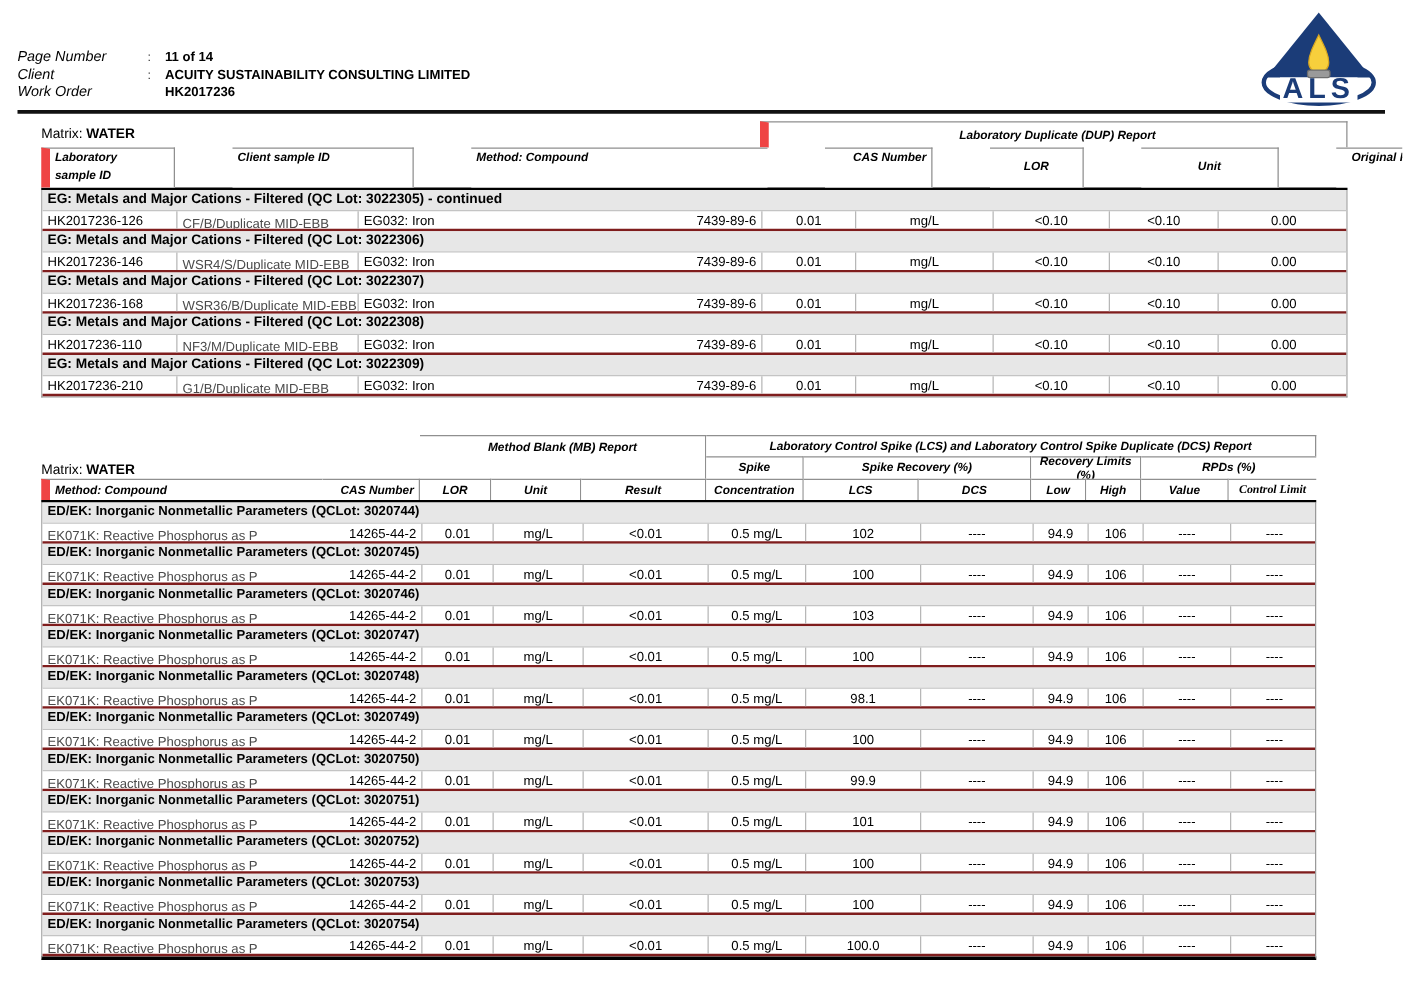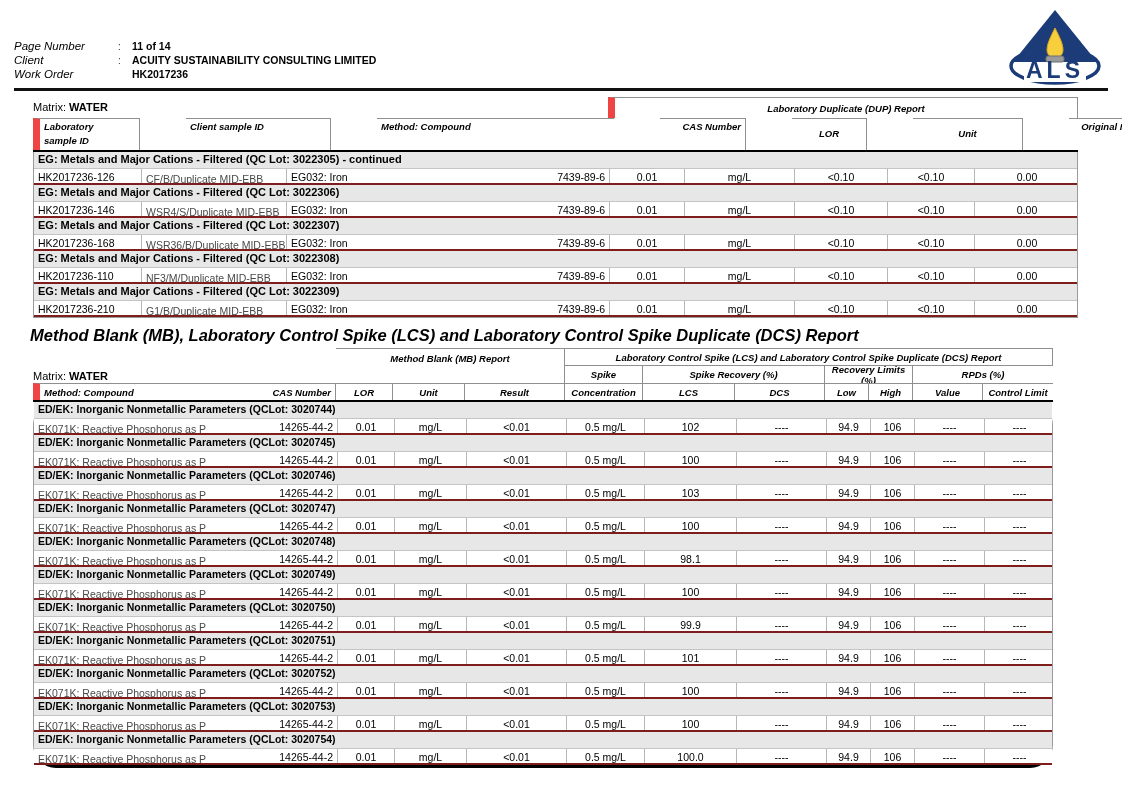--- a/index.html
+++ b/index.html
@@ -42,21 +42,21 @@
   
   .sec-title{position:absolute;left:30px;top:326px;font-style:italic;font-weight:bold;font-size:16.5px;white-space:nowrap;}
   
   .t2{top:348px;width:1020px;}
   .t2-grid{display:grid;grid-template-columns:225px 78px 57px 72px 100px 78px 92px 90px 44px 44px 70px 70px;}
   .t2-head{grid-template-rows:17px 18px 17px;}
   .t2-head .hcell{display:flex;align-items:center;}
   .t2-head .c{justify-content:center;}
   .t2-head .r{justify-content:flex-end;}
   .t2-head .bottomed{align-items:flex-end;}
-  .t2 .tbody{border-bottom:3px solid #000;border-radius:23px;}
+  .t2 .tbody{border-bottom:3px solid #000;}
   .t2 .g-row{font-size:10.5px;}
 </style>
 </head>
 <body>
 
 <div class="page">
 
   <div class="hdr">
     <div class="hdr-row">
       <span class="hdr-label">Page Number</span>
@@ -176,21 +176,20 @@
           <div class="r">7439-89-6</div>
           <div class="v c">0.01</div>
           <div class="v c">mg/L</div>
           <div class="v c">&lt;0.10</div>
           <div class="v c">&lt;0.10</div>
           <div class="v c">0.00</div>
         </div>
       </div>
   </div>
 
-  <div class="sec-title">Method Blank (MB), Laboratory Control Spike (LCS) and Laboratory Control Spike Duplicate (DCS) Report</div>
 
   <div class="twrap t2">
     <div class="matrix-line" style="top:22px;">
       <span>Matrix:</span>
       <b>WATER</b>
     </div>
 
     <div class="t2-grid t2-head thick">
 
       <div class="hcell bt bl bottomed" style="grid-column:1;grid-row:3;">Method: Compound</div>
@@ -207,21 +206,21 @@
 
       <div class="hcell bt brd c" style="grid-column:3;grid-row:3;">LOR</div>
       <div class="hcell bt brd c" style="grid-column:4;grid-row:3;">Unit</div>
       <div class="hcell bt brd c" style="grid-column:5;grid-row:3;">Result</div>
       <div class="hcell bt brd c" style="grid-column:6;grid-row:3;">Concentration</div>
       <div class="hcell bt brd c" style="grid-column:7;grid-row:3;">LCS</div>
       <div class="hcell bt brd c" style="grid-column:8;grid-row:3;">DCS</div>
       <div class="hcell bt brd c" style="grid-column:9;grid-row:3;">Low</div>
       <div class="hcell bt brd c" style="grid-column:10;grid-row:3;">High</div>
       <div class="hcell bt brd c" style="grid-column:11;grid-row:3;">Value</div>
-      <div class="hcell bt c" style="grid-column:12;grid-row:3;">Control Limit</div>
+      <div class="hcell bt c" style="grid-column:12;grid-row:3;font-family:Liberation Serif, serif;">Control Limit</div>
     </div>
 
     <div class="tbody">
 
         <div class="g-row">ED/EK: Inorganic Nonmetallic Parameters  (QCLot: 3020744)</div>
         <div class="d-row t2-grid">
           <div class="small-id">EK071K: Reactive Phosphorus as P</div>
           <div class="r">14265-44-2</div>
           <div class="v c">0.01</div>
           <div class="v c">mg/L</div>

